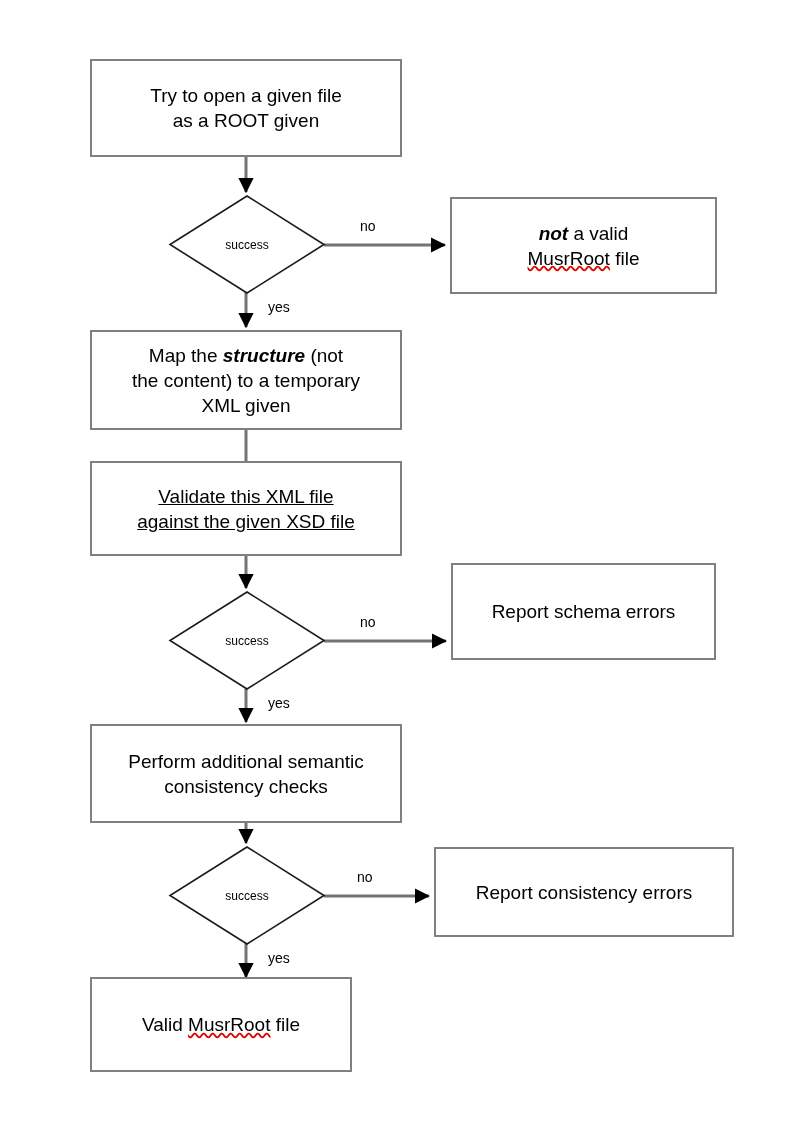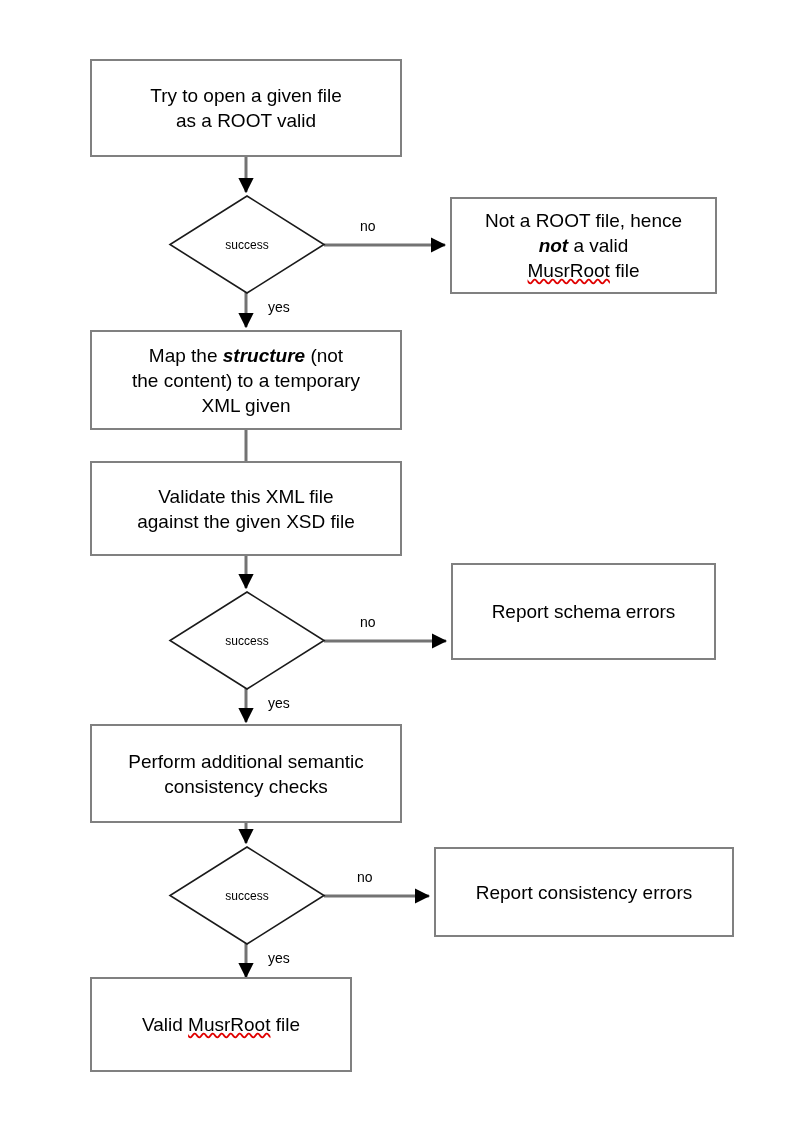--- a/index.html
+++ b/index.html
@@ -105,41 +105,40 @@
     <polygon points="247,196 324,244.5 247,293 170,244.5" fill="#ffffff" stroke="#1a1a1a" stroke-width="1.6"></polygon>
 
     <polygon points="247,592 324,640.5 247,689 170,640.5" fill="#ffffff" stroke="#1a1a1a" stroke-width="1.6"></polygon>
 
     <polygon points="247,847 324,895.5 247,944 170,895.5" fill="#ffffff" stroke="#1a1a1a" stroke-width="1.6"></polygon>
   </svg>
 
   <div class="node proc" style="left:90px; top:59px; width:312px; height:98px;">
     <div>
       <span class="txt">Try to open a given file</span>
-      <span class="txt">as a ROOT valid</span>
+      <span class="txt">as a ROOT given</span>
     </div>
   </div>
 
   <div class="node proc" style="left:450px; top:197px; width:267px; height:97px;">
     <div>
-      <span class="txt">Not a ROOT file, hence</span>
       <span class="txt"><b class="bi">not</b><span> a valid</span></span>
       <span class="txt"><span class="misspell">MusrRoot</span><span> file</span></span>
     </div>
   </div>
 
   <div class="node proc" style="left:90px; top:330px; width:312px; height:100px;">
     <div>
       <span class="txt"><span>Map the </span><b class="bi">structure</b><span> (not</span></span>
       <span class="txt">the content) to a temporary</span>
       <span class="txt">XML given</span>
     </div>
   </div>
 
-  <div class="node proc" style="left:90px; top:461px; width:312px; height:95px;">
+  <div class="node proc" style="left:90px; top:461px; width:312px; height:95px;text-decoration:underline;">
     <div>
       <span class="txt">Validate this XML file</span>
       <span class="txt">against the given XSD file</span>
     </div>
   </div>
 
   <div class="node proc" style="left:451px; top:563px; width:265px; height:97px;">
     <div>
       <span class="txt">Report schema errors</span>
     </div>

